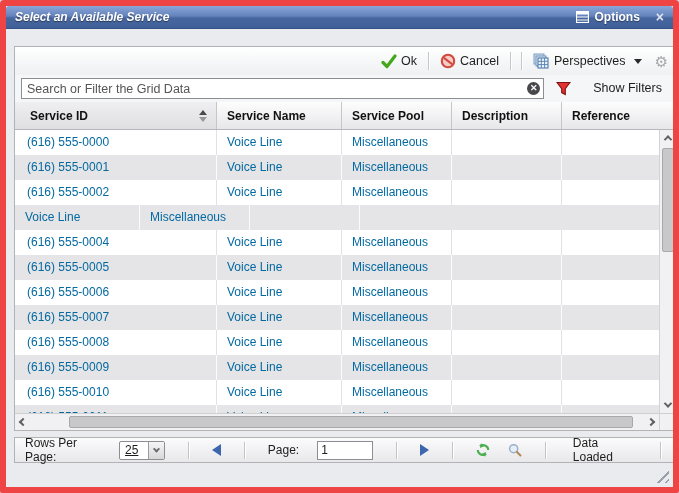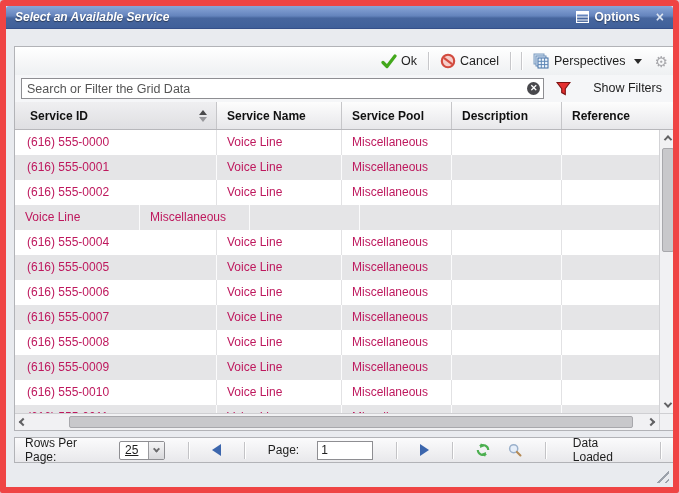--- a/index.html
+++ b/index.html
@@ -48,21 +48,21 @@
   .sort-ic{display:flex;flex-direction:column;gap:2px;margin-right:9px;}
   .sort-ic .up{width:0;height:0;border-left:4px solid transparent;border-right:4px solid transparent;border-bottom:5px solid #4a4a4c;}
   .sort-ic .dn{width:0;height:0;border-left:4px solid transparent;border-right:4px solid transparent;border-top:5px solid #97979b;}
 
   .c0{width:202px;}.c1{width:125px;}.c2{width:110px;}.c3{width:110px;}.c4{flex:1;border-right:none !important;}
 
   .gridbody{height:283px;display:flex;background:#fff;overflow:hidden;}
   .rows{flex:1;overflow:hidden;}
   .g-row{display:flex;height:25px;background:#fff;}
   .g-row.alt{background:#e5e5e7;}
-  .cell{font-size:12px;color:#be185d;line-height:25px;padding-left:10px;border-right:1px solid #e2e2e4;
+  .cell{font-size:12px;color:#0369a1;line-height:25px;padding-left:10px;border-right:1px solid #e2e2e4;
     white-space:nowrap;overflow:hidden;}
   .cell.c0{padding-left:12px;}
   .g-row.alt .cell{border-right:1px solid #fbfbfc;}
 
   
   .vscroll{width:17px;background:#f1f1f3;border-left:1px solid #d3d3d6;position:relative;}
   .sb-btn{height:16px;display:flex;align-items:center;justify-content:center;}
   .sb-btn.bottom{position:absolute;bottom:0;left:0;right:0;}
   .vthumb{position:absolute;left:2px;right:2px;top:18px;height:104px;background:#c8c8cb;
     border:1px solid #a8a8ac;border-radius:2px;}

